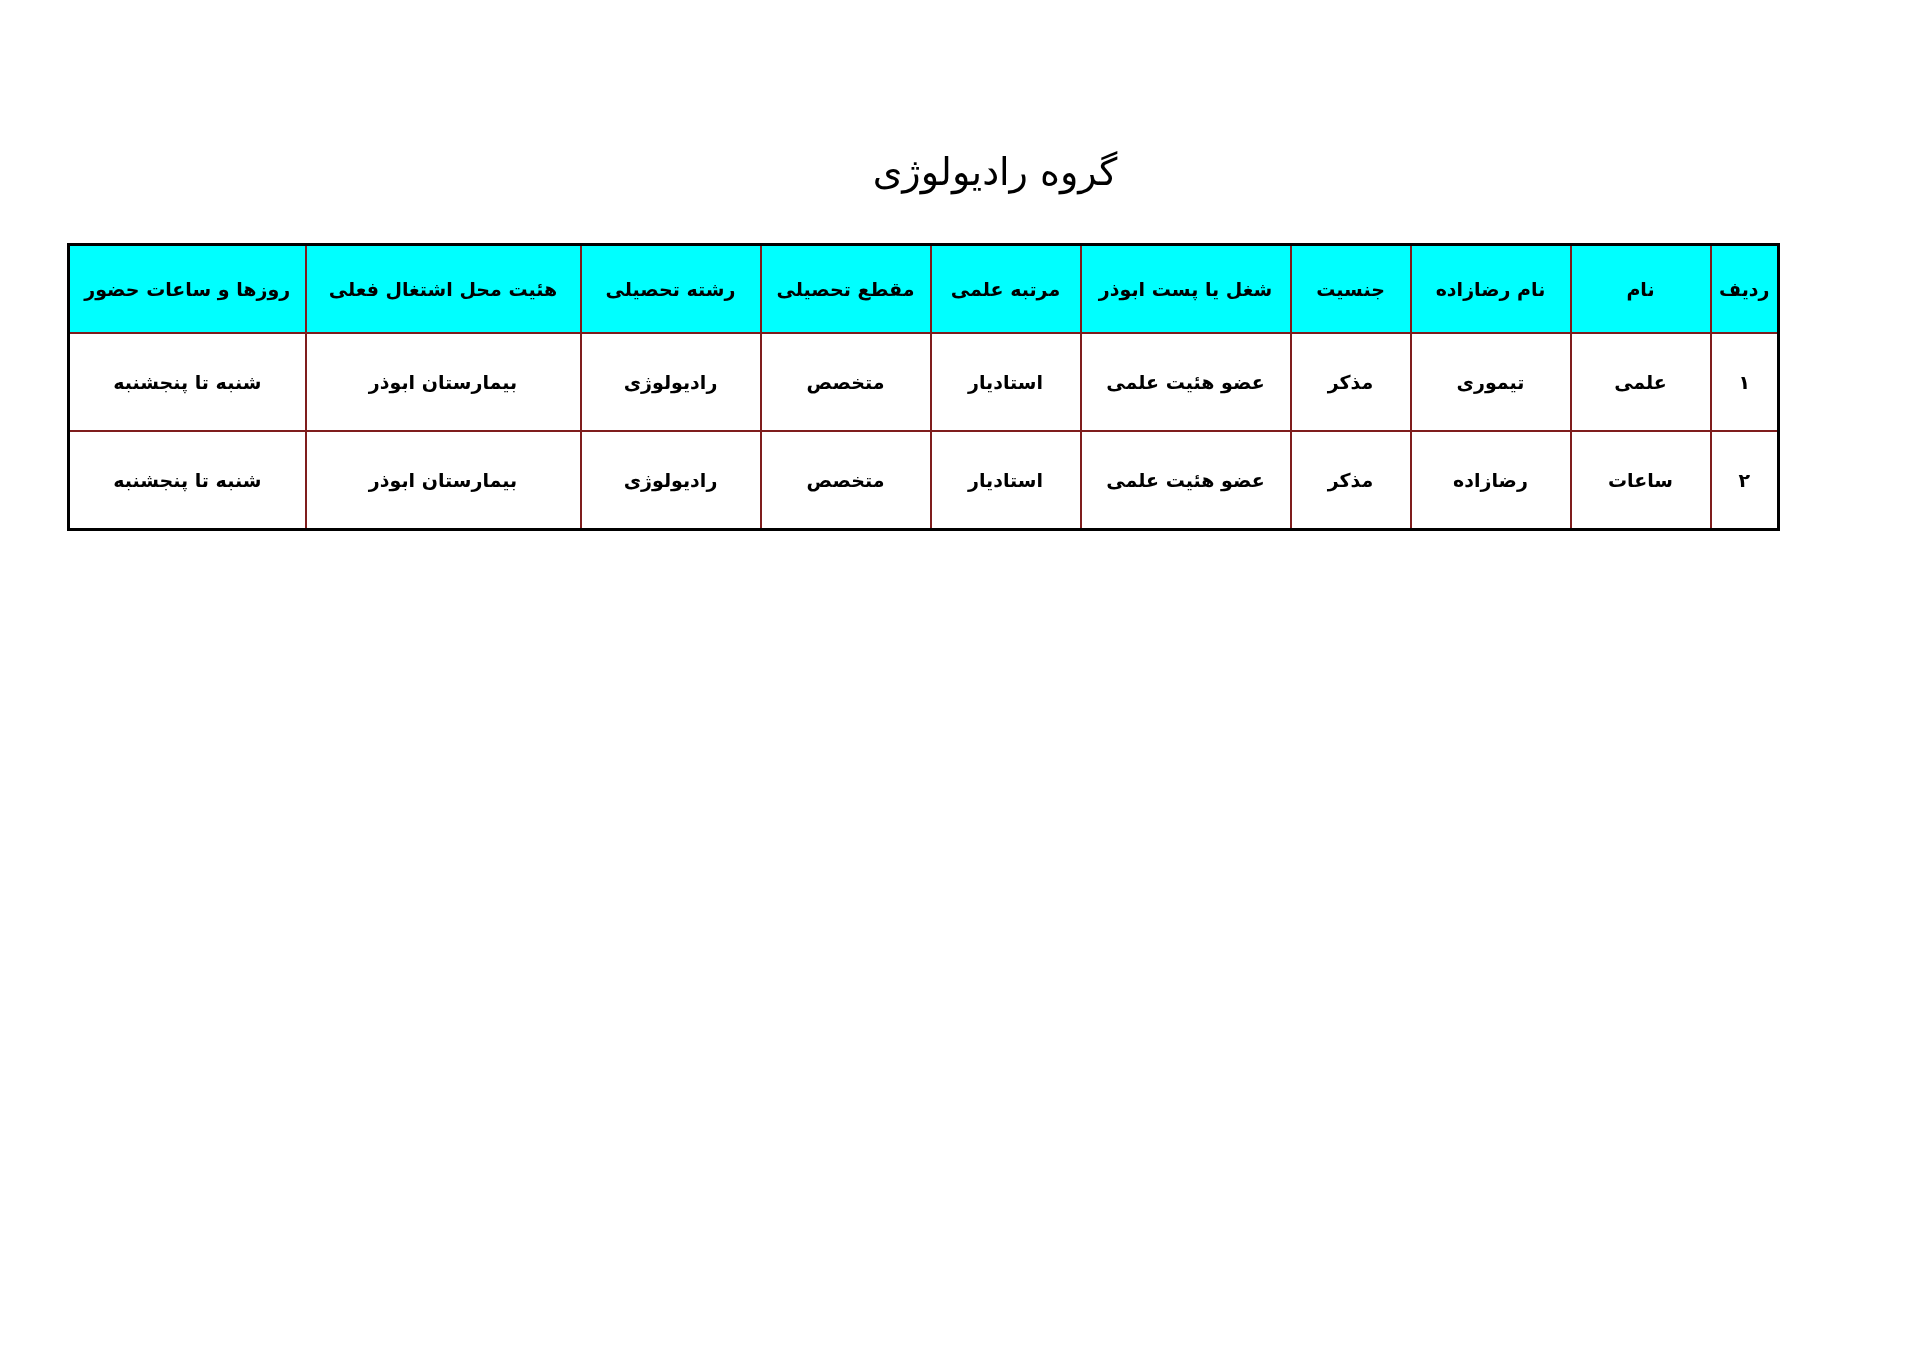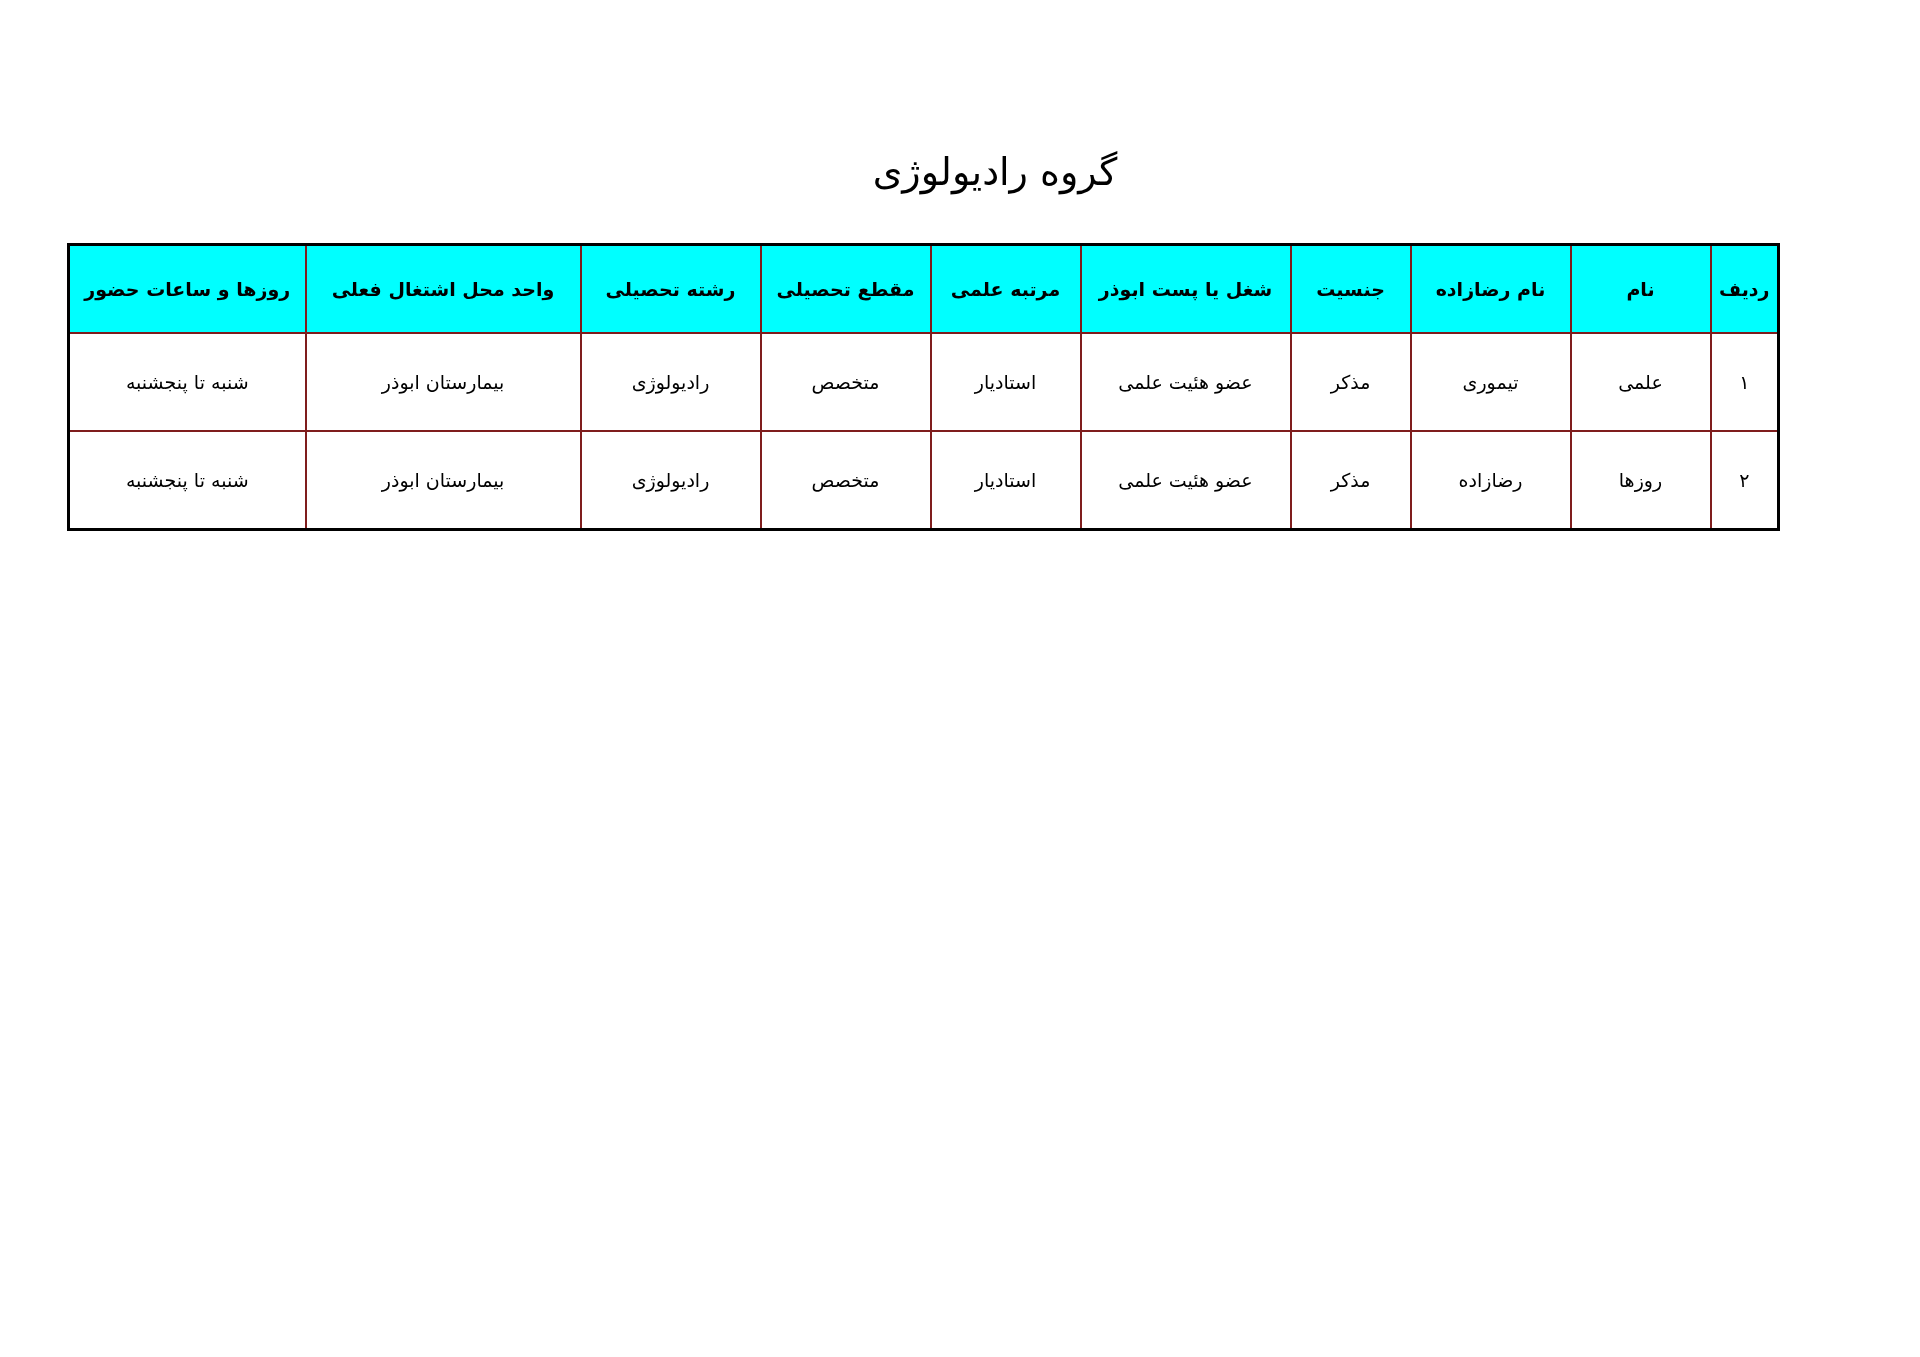--- a/index.html
+++ b/index.html
@@ -60,21 +60,21 @@
     background: #00FFFF;
     font-size: 19px;
     font-weight: 700;
     height: 78px;
     padding: 4px 6px;
     line-height: 1.3;
   }
   table.staff-table tbody td {
     background: #ffffff;
     font-size: 19px;
-    font-weight: 400;
+    font-weight: 700;
     height: 88px;
     padding: 4px 0;
     line-height: 1.3;
   }
   
   col.c-radif      { width: 68px; }
   col.c-name       { width: 140px; }
   col.c-family     { width: 160px; }
   col.c-gender     { width: 120px; }
   col.c-post       { width: 210px; }
@@ -110,40 +110,40 @@
       <thead>
         <tr>
           <th>ردیف</th>
           <th>نام</th>
           <th>نام رضازاده</th>
           <th>جنسیت</th>
           <th>شغل یا پست ابوذر</th>
           <th>مرتبه علمی</th>
           <th>مقطع تحصیلی</th>
           <th>رشته تحصیلی</th>
-          <th>واحد محل اشتغال فعلی</th>
+          <th>هئیت محل اشتغال فعلی</th>
           <th>روزها و ساعات حضور</th>
         </tr>
       </thead>
       <tbody>
         <tr>
           <td>۱</td>
           <td>علمی</td>
           <td>تیموری</td>
           <td>مذکر</td>
           <td>عضو هئیت علمی</td>
           <td>استادیار</td>
           <td>متخصص</td>
           <td>رادیولوژی</td>
           <td>بیمارستان ابوذر</td>
           <td>شنبه تا پنجشنبه</td>
         </tr>
         <tr>
           <td>۲</td>
-          <td>روزها</td>
+          <td>ساعات</td>
           <td>رضازاده</td>
           <td>مذکر</td>
           <td>عضو هئیت علمی</td>
           <td>استادیار</td>
           <td>متخصص</td>
           <td>رادیولوژی</td>
           <td>بیمارستان ابوذر</td>
           <td>شنبه تا پنجشنبه</td>
         </tr>
       </tbody>

